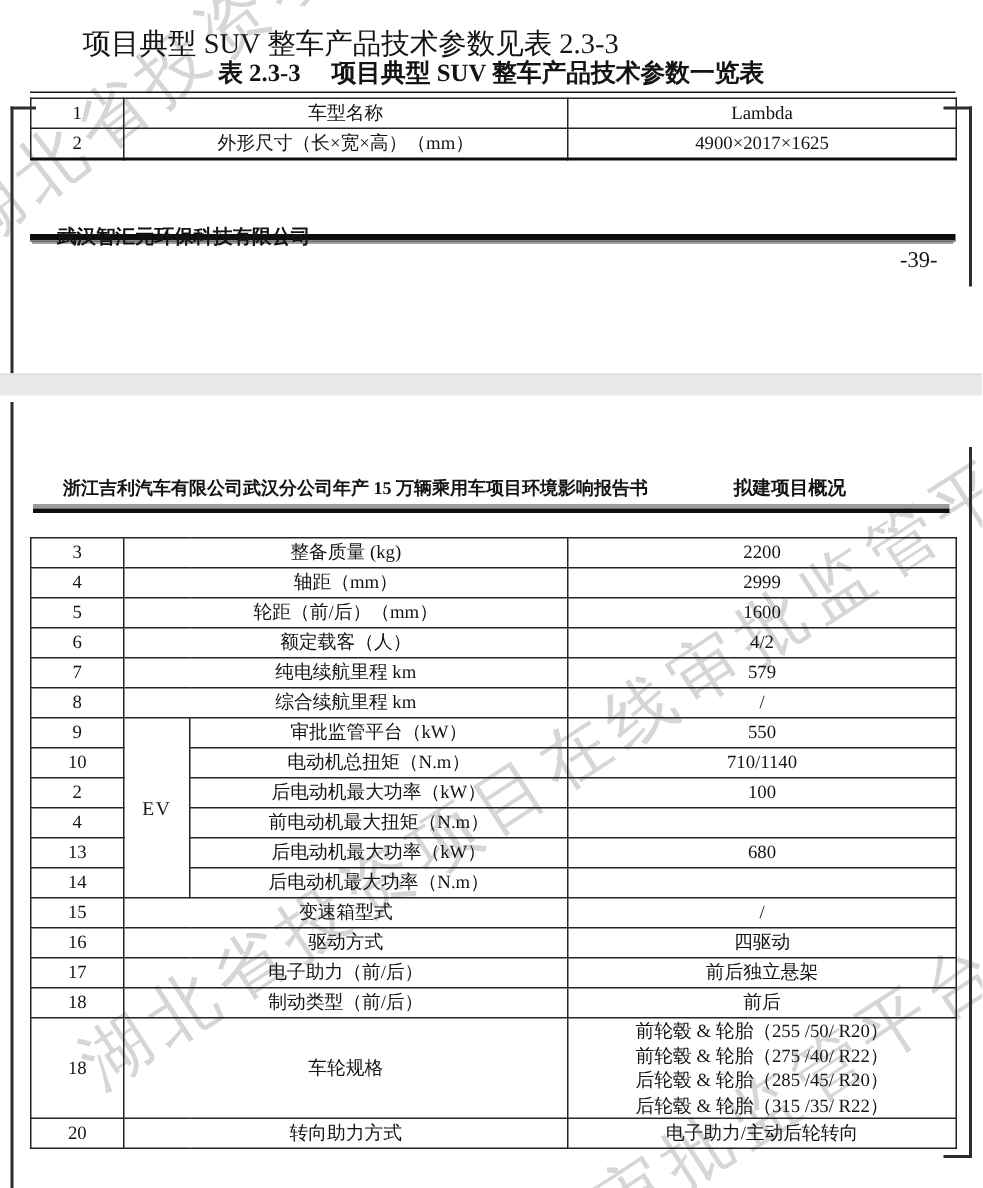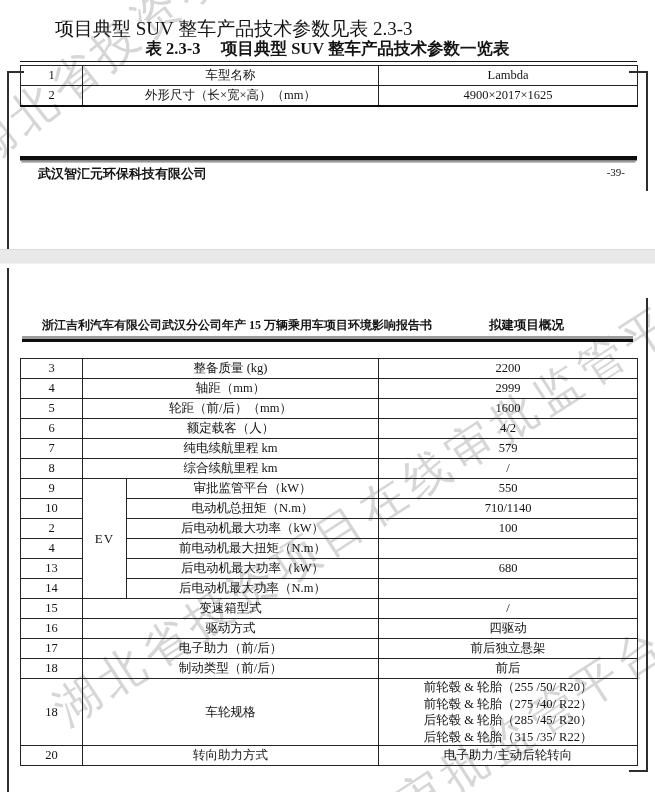--- a/index.html
+++ b/index.html
@@ -19,22 +19,22 @@
   .p1-intro{position:absolute;left:55px;top:3px;font-size:19px;z-index:1;margin-top:13px;}
   .p1-title{position:absolute;left:0;top:38px;width:655px;text-align:center;font-weight:bold;font-size:16.5px;z-index:1;}
   .rule-thin{position:absolute;left:20px;top:61px;width:617px;border-top:1.6px solid #161616;z-index:1;}
   table{border-collapse:collapse;table-layout:fixed;z-index:1;position:absolute;background:transparent;}
   td{border:1.4px solid #232323;text-align:center;padding:0 2px;font-size:12.5px;line-height:17px;height:19px;overflow:hidden;}
   .t1{left:20px;top:65px;width:617px;border-top:1.8px solid #111;border-bottom:2.6px solid #0d0d0d;}
   .t2{left:20px;top:358px;width:617px;border:1.9px solid #111;}
   .td-ev{font-size:13px;letter-spacing:1px;}
   .wheel-line{font-size:12.5px;line-height:16.5px;}
   .footer-rule{position:absolute;left:20px;top:156px;width:617px;height:4px;background:#0d0d0d;border-bottom:1.5px solid #858585;box-shadow:0 3px 0 -1.4px #9a9a9a;z-index:1;}
-  .footer-company{position:absolute;left:38px;top:165px;font-size:13px;font-weight:bold;z-index:1;}
-  .footer-page{position:absolute;right:30px;top:166px;font-size:11px;z-index:1;}
+  .footer-company{position:absolute;left:38px;top:149px;font-size:13px;font-weight:bold;z-index:1;}
+  .footer-page{position:absolute;right:30px;top:166px;font-size:15px;z-index:1;}
   
   .edge{position:absolute;background:#2e2e2e;z-index:1;}
   .p1-left{left:7px;top:71px;width:2px;height:178px;}
   .p1-left-stub{left:7px;top:71px;width:17px;height:2px;}
   .p1-right{left:646px;top:71px;width:2px;height:120px;}
   .p1-right-stub{left:629px;top:71px;width:19px;height:2px;}
   .p2-left{left:7px;top:268px;width:2px;height:524px;}
   .p2-right{left:646px;top:298px;width:2px;height:474px;}
   .p2-right-stub{left:629px;top:770px;width:19px;height:2px;}
   

